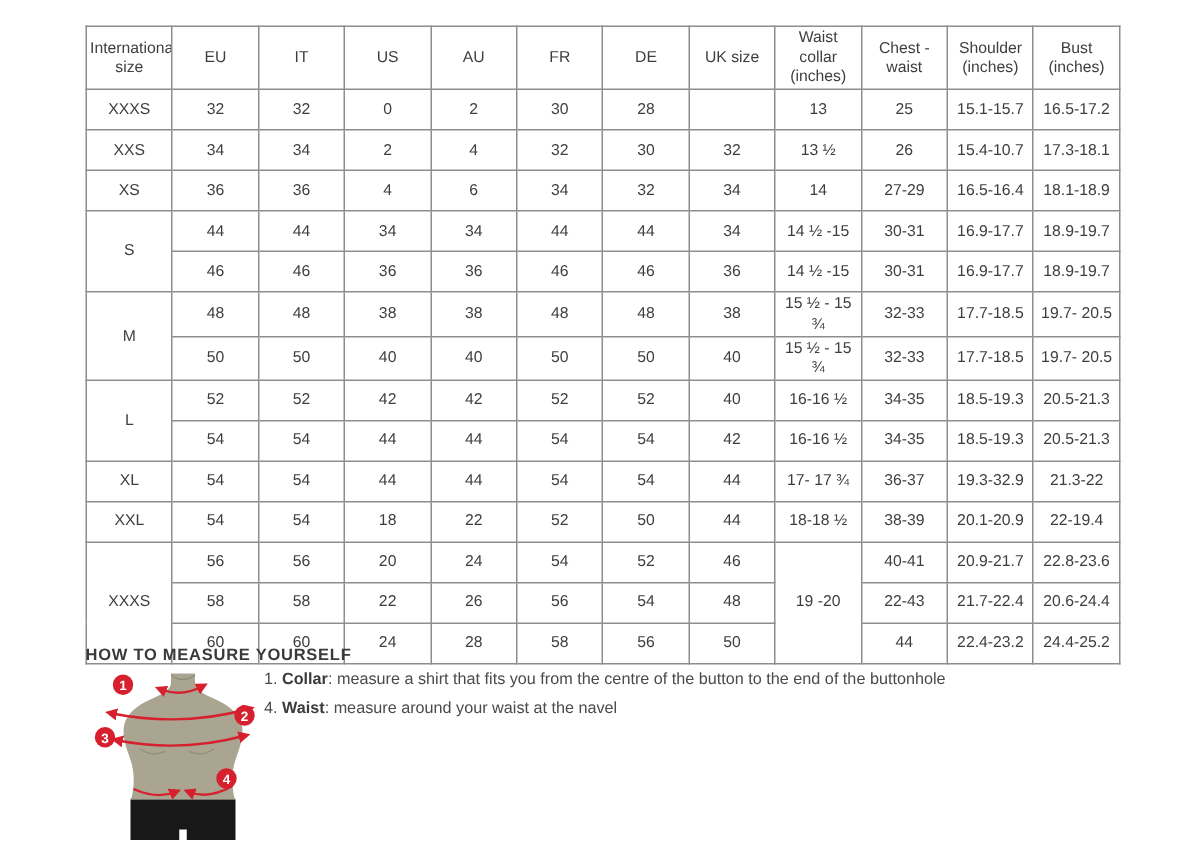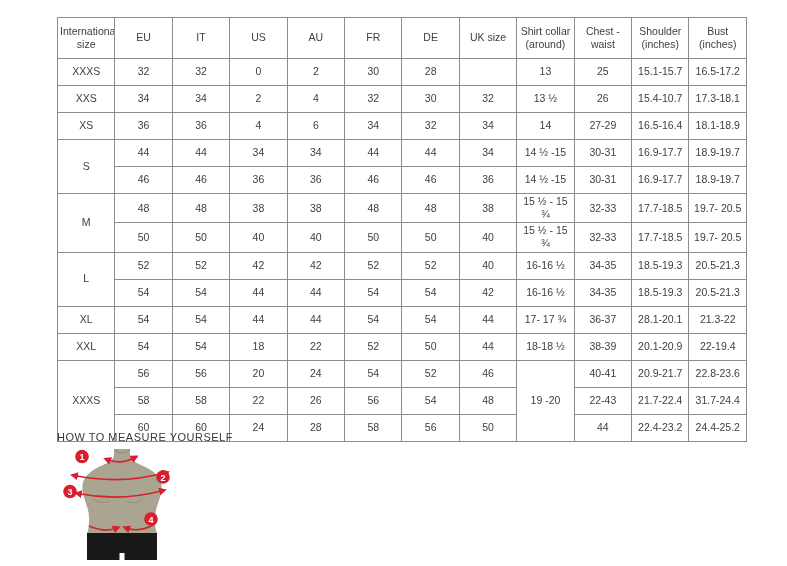--- a/index.html
+++ b/index.html
@@ -15,21 +15,21 @@
   }
   .size-chart th,.size-chart td{
     border:1px solid #8d8d8d;
     text-align:center;vertical-align:middle;
     padding:1px 2px;font-weight:normal;height:24px;line-height:1.25;
     overflow:hidden;
   }
   .size-chart thead th{height:38px;}
   .measure-heading{
     position:absolute;left:57px;top:431px;margin:0;
-    font-size:11px;font-weight:normal;letter-spacing:.5px;color:#3a3a3a;
+    font-size:11px;font-weight:bold;letter-spacing:.5px;color:#3a3a3a;
   }
   .figure-wrap{position:absolute;left:62px;top:446px;width:112px;height:118px;}
   .measure-items{position:absolute;left:176px;top:444px;font-size:10.8px;color:#4a4a4a;}
   .measure-item{line-height:19.2px;white-space:nowrap;}
   .measure-item .item-label{font-weight:bold;color:#3b3b3b;}
 </style>
 </head>
 <body>
 
 <div class="page">
@@ -38,21 +38,21 @@
     <thead>
         <tr>
           <th>International size</th>
           <th>EU</th>
           <th>IT</th>
           <th>US</th>
           <th>AU</th>
           <th>FR</th>
           <th>DE</th>
           <th>UK size</th>
-          <th>Shirt collar (around)</th>
+          <th>Waist collar (inches)</th>
           <th>Chest - waist</th>
           <th>Shoulder (inches)</th>
           <th>Bust (inches)</th>
         </tr>
       </thead>
     <tbody>
         <tr>
           <td>XXXS</td>
           <td>32</td>
           <td>32</td>
@@ -179,21 +179,21 @@
           <td>XL</td>
           <td>54</td>
           <td>54</td>
           <td>44</td>
           <td>44</td>
           <td>54</td>
           <td>54</td>
           <td>44</td>
           <td>17- 17 ¾</td>
           <td>36-37</td>
-          <td>28.1-20.1</td>
+          <td>19.3-32.9</td>
           <td>21.3-22</td>
         </tr>
         <tr>
           <td>XXL</td>
           <td>54</td>
           <td>54</td>
           <td>18</td>
           <td>22</td>
           <td>52</td>
           <td>50</td>
@@ -220,21 +220,21 @@
         <tr>
           <td>58</td>
           <td>58</td>
           <td>22</td>
           <td>26</td>
           <td>56</td>
           <td>54</td>
           <td>48</td>
           <td>22-43</td>
           <td>21.7-22.4</td>
-          <td>31.7-24.4</td>
+          <td>20.6-24.4</td>
         </tr>
         <tr>
           <td>60</td>
           <td>60</td>
           <td>24</td>
           <td>28</td>
           <td>58</td>
           <td>56</td>
           <td>50</td>
           <td>44</td>
@@ -283,15 +283,17 @@
         <text x="8" y="46" text-anchor="middle" dominant-baseline="central" font-size="9" font-weight="bold" fill="#ffffff">3</text>
       </g>
       <g>
         <circle cx="89" cy="73" r="6.8" fill="#d6202e"></circle>
         <text x="89" y="73.5" text-anchor="middle" dominant-baseline="central" font-size="9" font-weight="bold" fill="#ffffff">4</text>
       </g>
     </svg>
   </div>
 
   <div class="measure-items">
+      <div class="measure-item"><span class="item-number">1. </span><span class="item-label">Collar</span><span class="item-text">: measure a shirt that fits you from the centre of the button to the end of the buttonhole</span></div>
+      <div class="measure-item"><span class="item-number">4. </span><span class="item-label">Waist</span><span class="item-text">: measure around your waist at the navel</span></div>
     </div>
 
 </div>
 
 </body></html>

